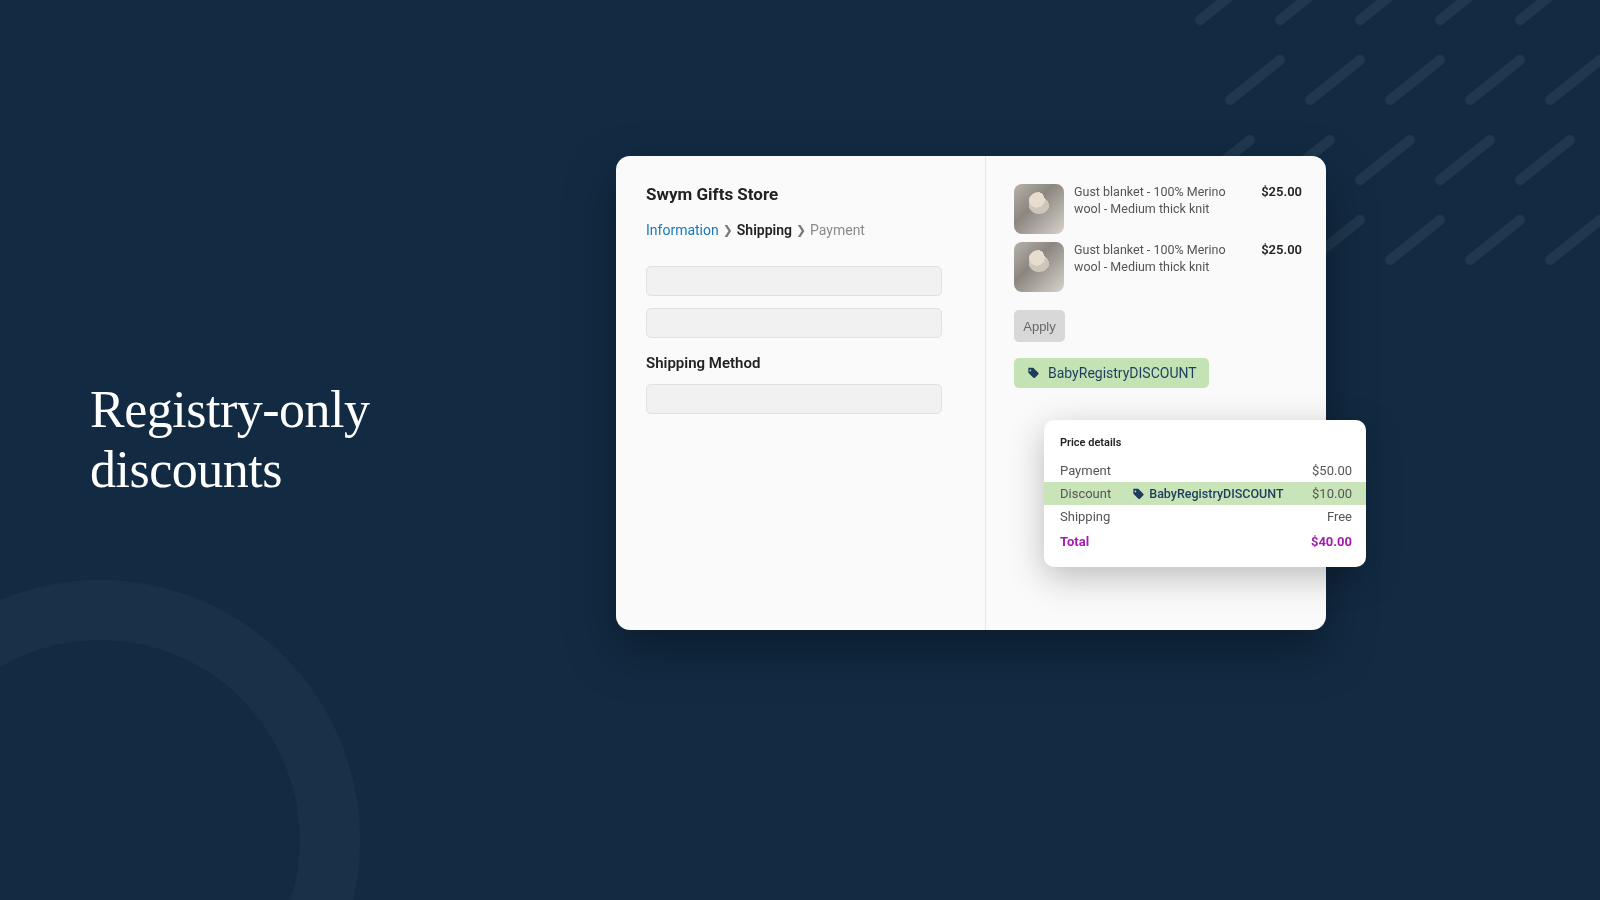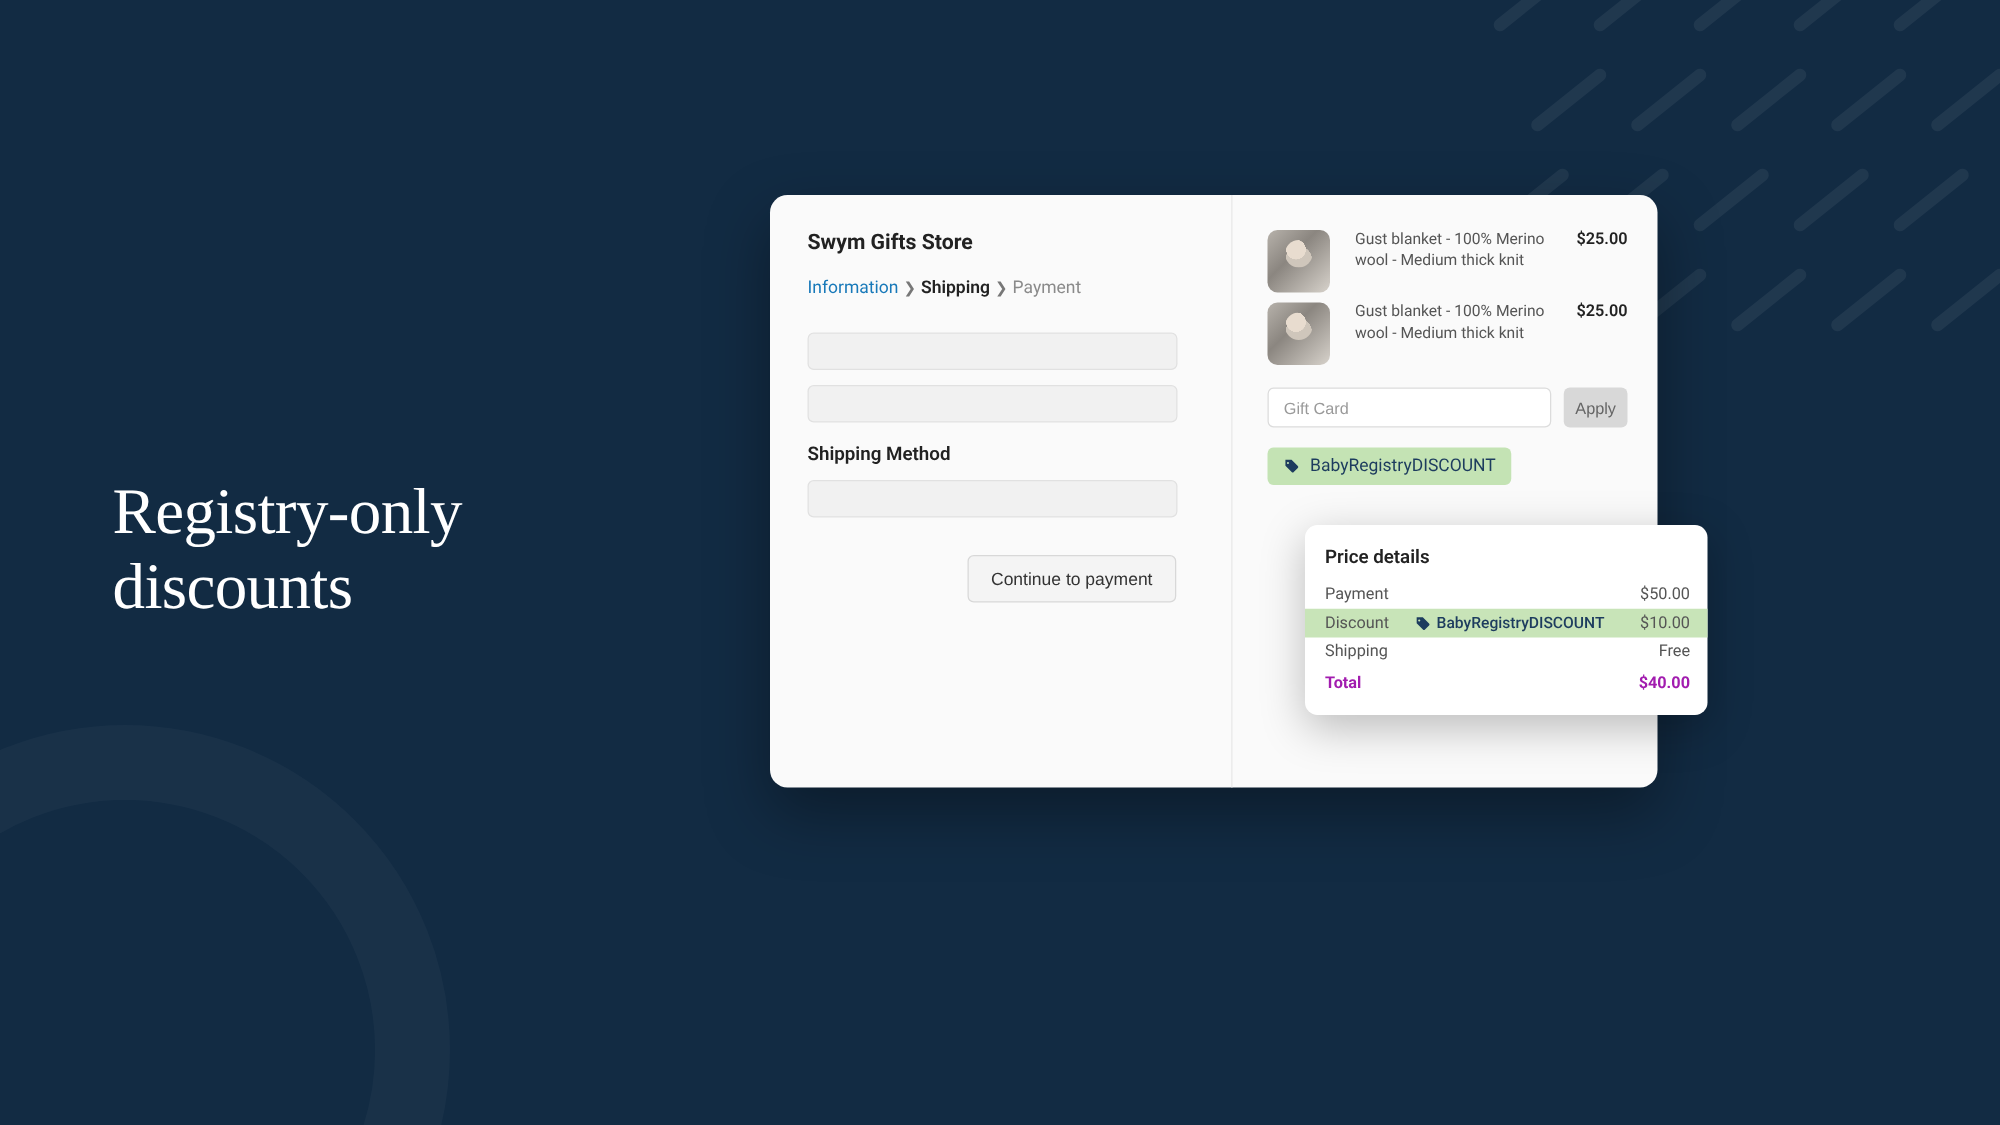--- a/index.html
+++ b/index.html
@@ -110,21 +110,21 @@
 }
 
 
 .card-right {
   flex: 1;
   padding: 28px 24px 24px 28px;
   position: relative;
 }
 .item-row {
   display: flex;
-  gap: 20px;
+  gap: 10px;
   margin-bottom: 8px;
 }
 .item-thumb {
   width: 50px; height: 50px;
   border-radius: 8px;
   background: linear-gradient(135deg,#b7b2ab 0%, #8b8680 40%, #d7d2cb 100%);
   flex-shrink: 0;
   position: relative;
   overflow: hidden;
 }
@@ -188,21 +188,21 @@
 .price-pop {
   position: absolute;
   left: 428px; top: 264px;
   width: 322px;
   background: #fff;
   border-radius: 10px;
   padding: 16px 14px 14px 16px;
   box-shadow: 0 10px 35px rgba(0,0,0,0.25);
 }
 .pp-title {
-  font-size: 15px;
+  font-size: 11px;
   font-weight: 600;
   color: #222;
   margin-bottom: 10px;
 }
 .pp-row {
   display: flex;
   justify-content: space-between;
   align-items: center;
   font-size: 13px;
   padding: 4px 0;
@@ -271,37 +271,35 @@
       <span class="bc-chevron">❯</span>
       <span class="bc-next">Payment</span>
     </div>
 
     <div class="input-row"></div>
     <div class="input-row"></div>
 
     <div class="section-label">Shipping Method</div>
     <div class="input-row"></div>
 
-    <button class="continue-btn">Continue to payment</button>
   </div>
 
   <div class="card-right">
     <div class="item-row">
       <div class="item-thumb"></div>
       <div class="item-name">Gust blanket - 100% Merino wool - Medium thick knit</div>
       <div class="item-price">$25.00</div>
     </div>
     <div class="item-row">
       <div class="item-thumb"></div>
       <div class="item-name">Gust blanket - 100% Merino wool - Medium thick knit</div>
       <div class="item-price">$25.00</div>
     </div>
 
     <div class="gift-row">
-      <input class="gift-input" placeholder="Gift Card" style="">
       <button class="apply-btn">Apply</button>
     </div>
 
     <div class="discount-chip">
       <svg class="tag-icon" viewBox="0 0 24 24" fill="#1d3c5e">
         <path d="M21 11.6 12.4 3H4v8.4L12.6 20a2 2 0 0 0 2.8 0l5.6-5.6a2 2 0 0 0 0-2.8zM7.5 9A1.5 1.5 0 1 1 9 7.5 1.5 1.5 0 0 1 7.5 9z"></path>
       </svg>
       <span>BabyRegistryDISCOUNT</span>
     </div>
   </div>

